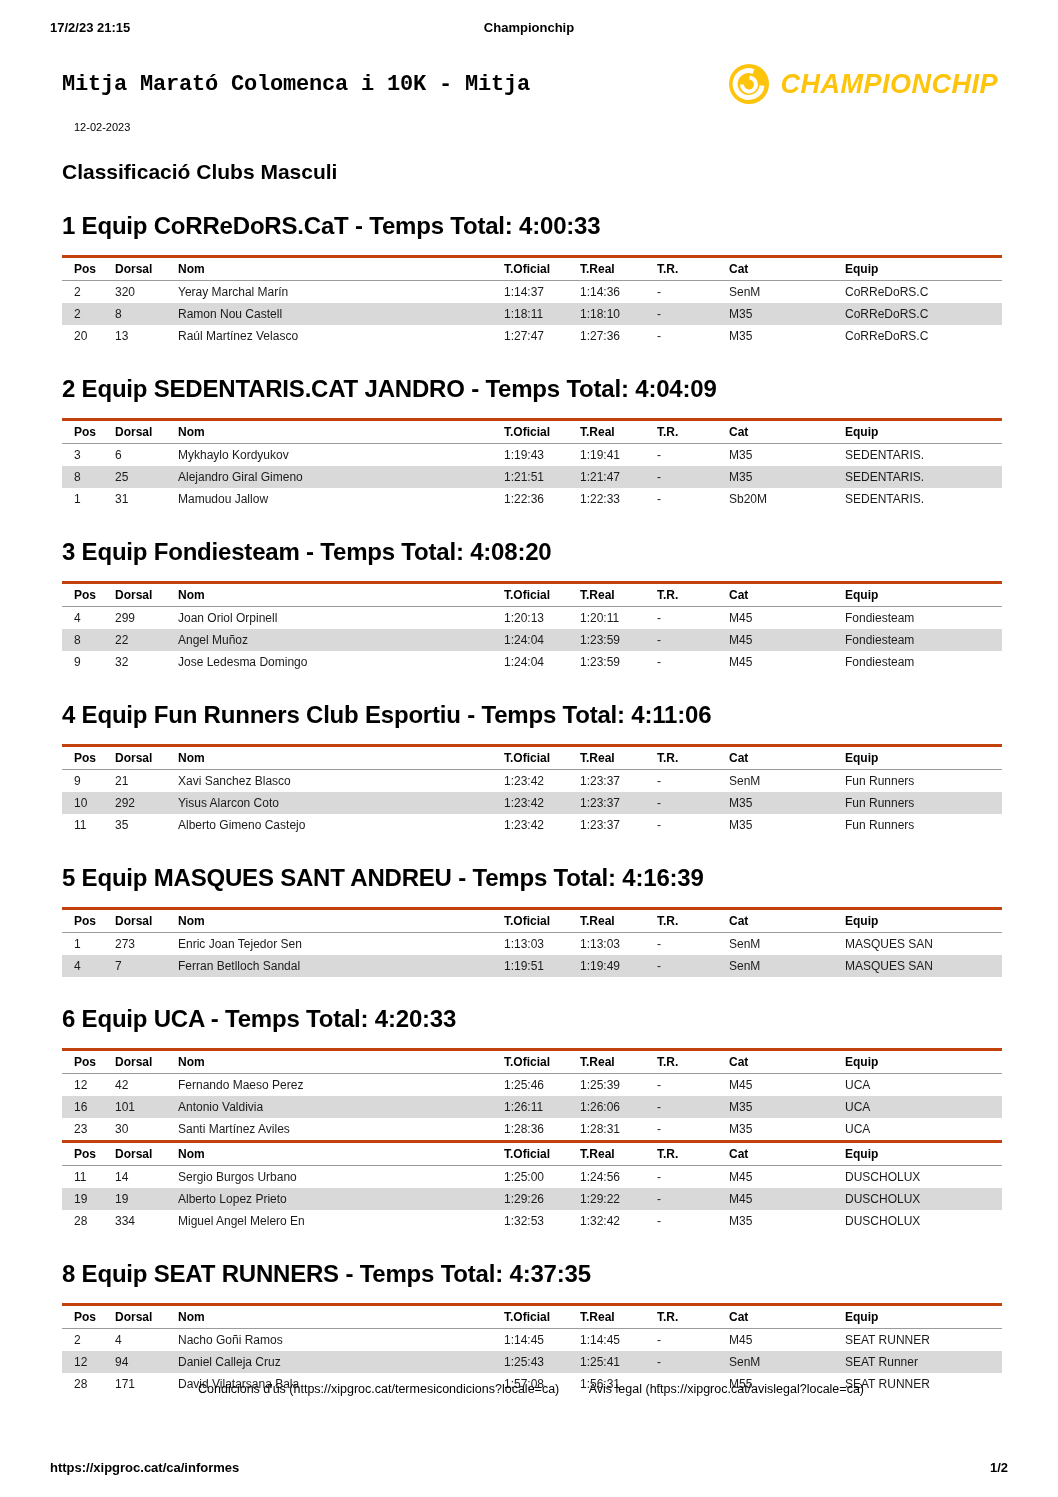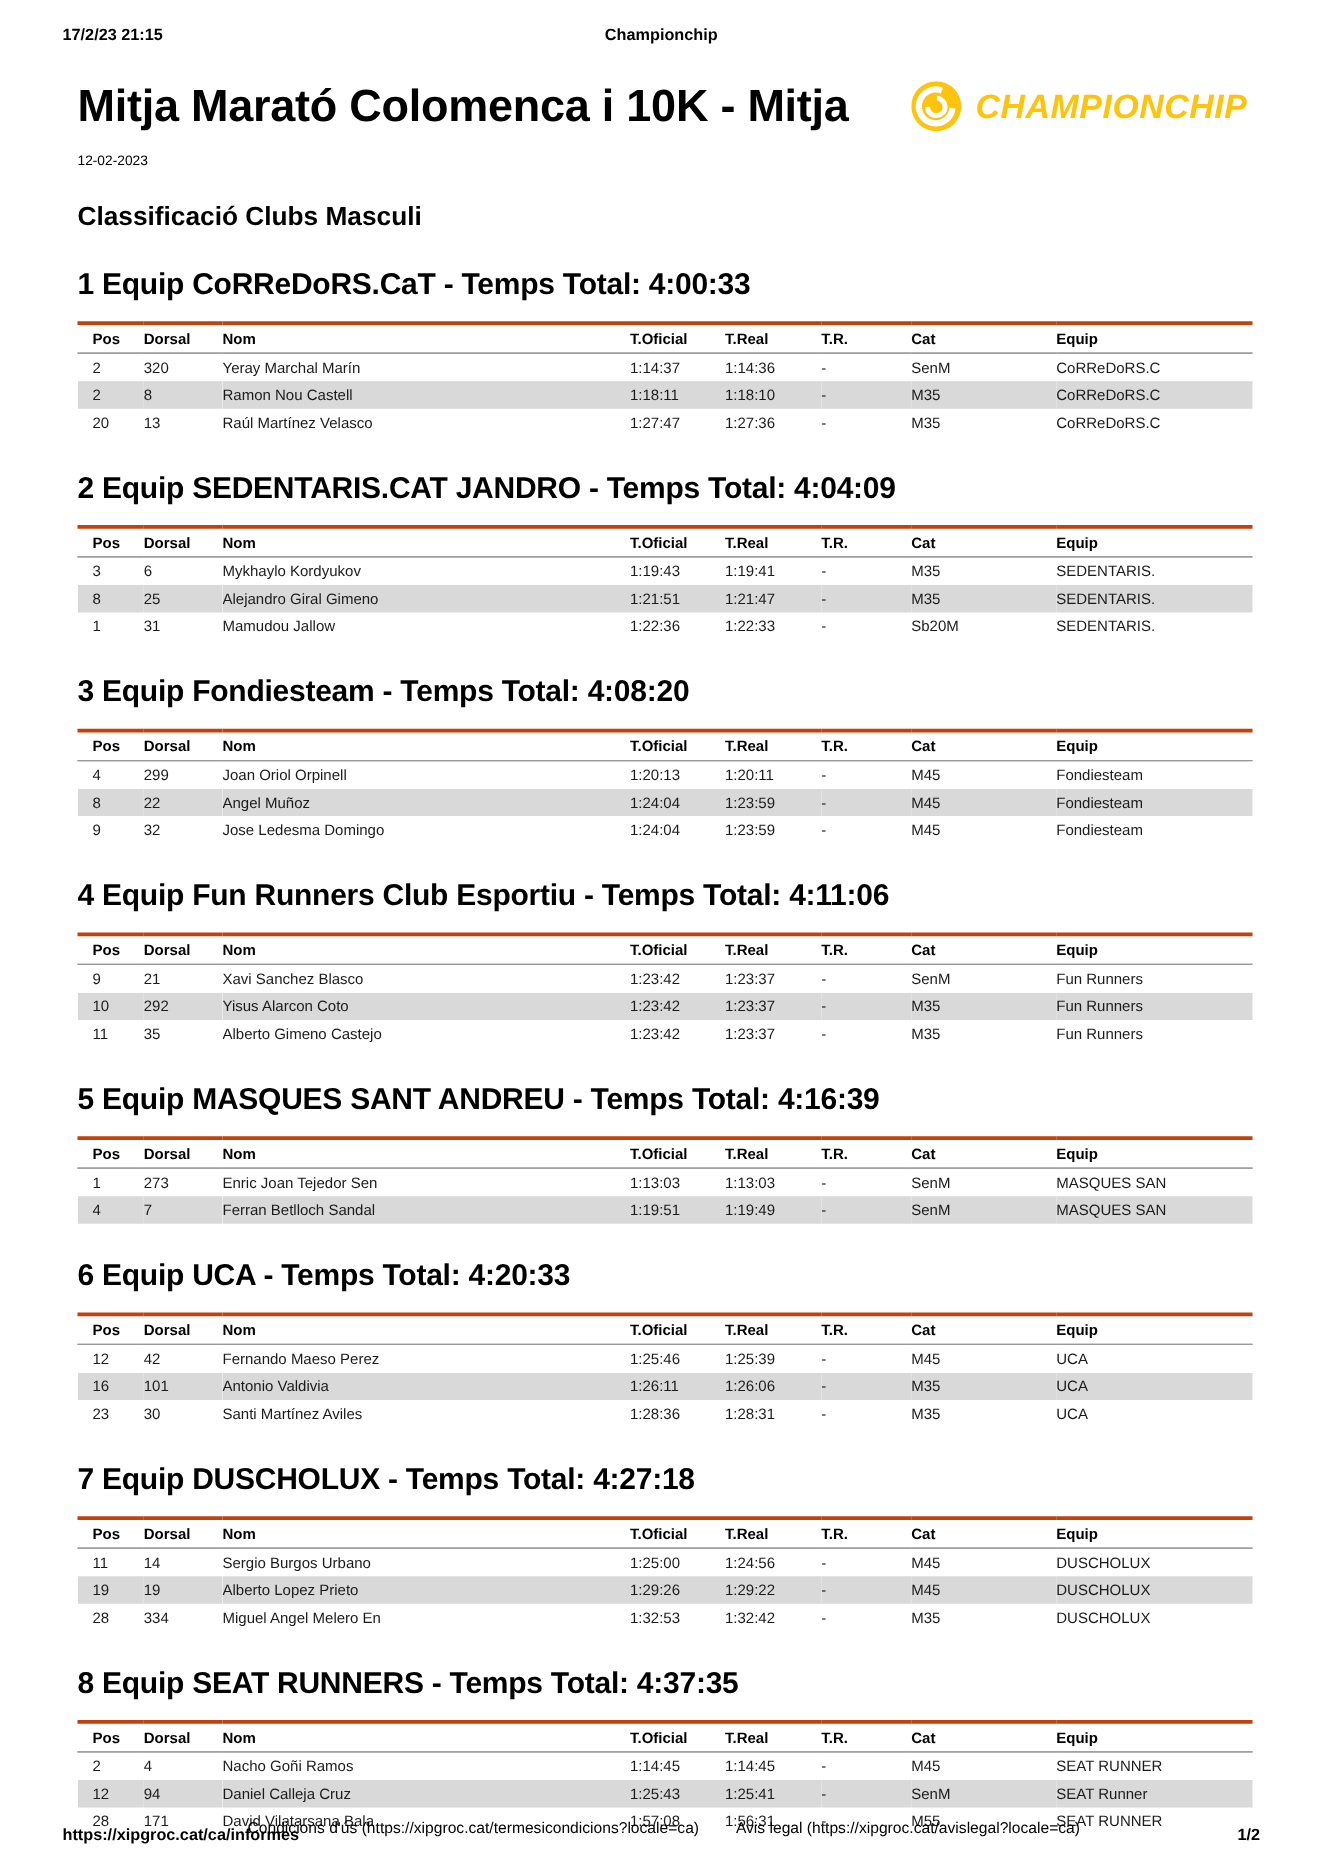--- a/index.html
+++ b/index.html
@@ -12,24 +12,24 @@
   .print-header { top:20px; height:16px; }
   .ph-left { position:absolute; left:0; top:0; }
   .ph-center { position:absolute; left:0; right:0; top:0; text-align:center; }
   .print-footer { bottom:22px; height:16px; }
   .pf-left { position:absolute; left:0; bottom:0; }
   .pf-right { position:absolute; right:0; bottom:0; }
 
   
   main { margin:0 58px 0 62px; padding-top:64px; }
   .title-row { display:flex; justify-content:space-between; align-items:center; }
-  h1 { font-size:36px; font-weight:600; margin:0; letter-spacing:-0.2px; }
+  h1 { font-size:22px; font-weight:600; margin:0; letter-spacing:-0.2px;font-family:Liberation Mono, monospace; }
   .logo { display:flex; align-items:center; gap:11px; padding-right:2px; }
   .logo-text { font-size:27px; font-weight:700; font-style:italic; letter-spacing:0.5px; white-space:nowrap; }
-  .date-line { font-size:11px; margin:17px 0 0; }
+  .date-line { font-size:11px; margin:17px 12px 0; }
   h2 { font-size:21px; font-weight:700; margin:27px 0 0; }
   h3 { font-size:24px; font-weight:600; margin:28px 0 15px; letter-spacing:-0.2px; }
 
   table { border-collapse:collapse; width:940px; table-layout:fixed; font-size:12px; color:#1b1b1b; }
   thead tr { border-top:3px solid #c2410c; border-bottom:1px solid #9b9b9b; }
   th { text-align:left; font-weight:700; padding:4px 0; color:#000; }
   td { padding:4px 0; overflow:hidden; white-space:nowrap; }
   tbody tr.shaded { background:#d9d9d9; }
   col.c0 { width:53px; } col.c1 { width:63px; } col.c2 { width:326px; }
   col.c3 { width:76px; } col.c4 { width:77px; } col.c5 { width:72px; }
@@ -409,21 +409,20 @@
               <td>1:28:31</td>
               <td>-</td>
               <td>M35</td>
               <td>UCA</td>
             </tr>
           </tbody>
     </table>
   </section>
 
   <section>
-    <h3>7 Equip DUSCHOLUX - Temps Total: 4:27:18</h3>
     <table>
       <colgroup>
         <col class="c0">
             <col class="c1">
             <col class="c2">
             <col class="c3">
         <col class="c4">
             <col class="c5">
             <col class="c6">
             <col class="c7">

